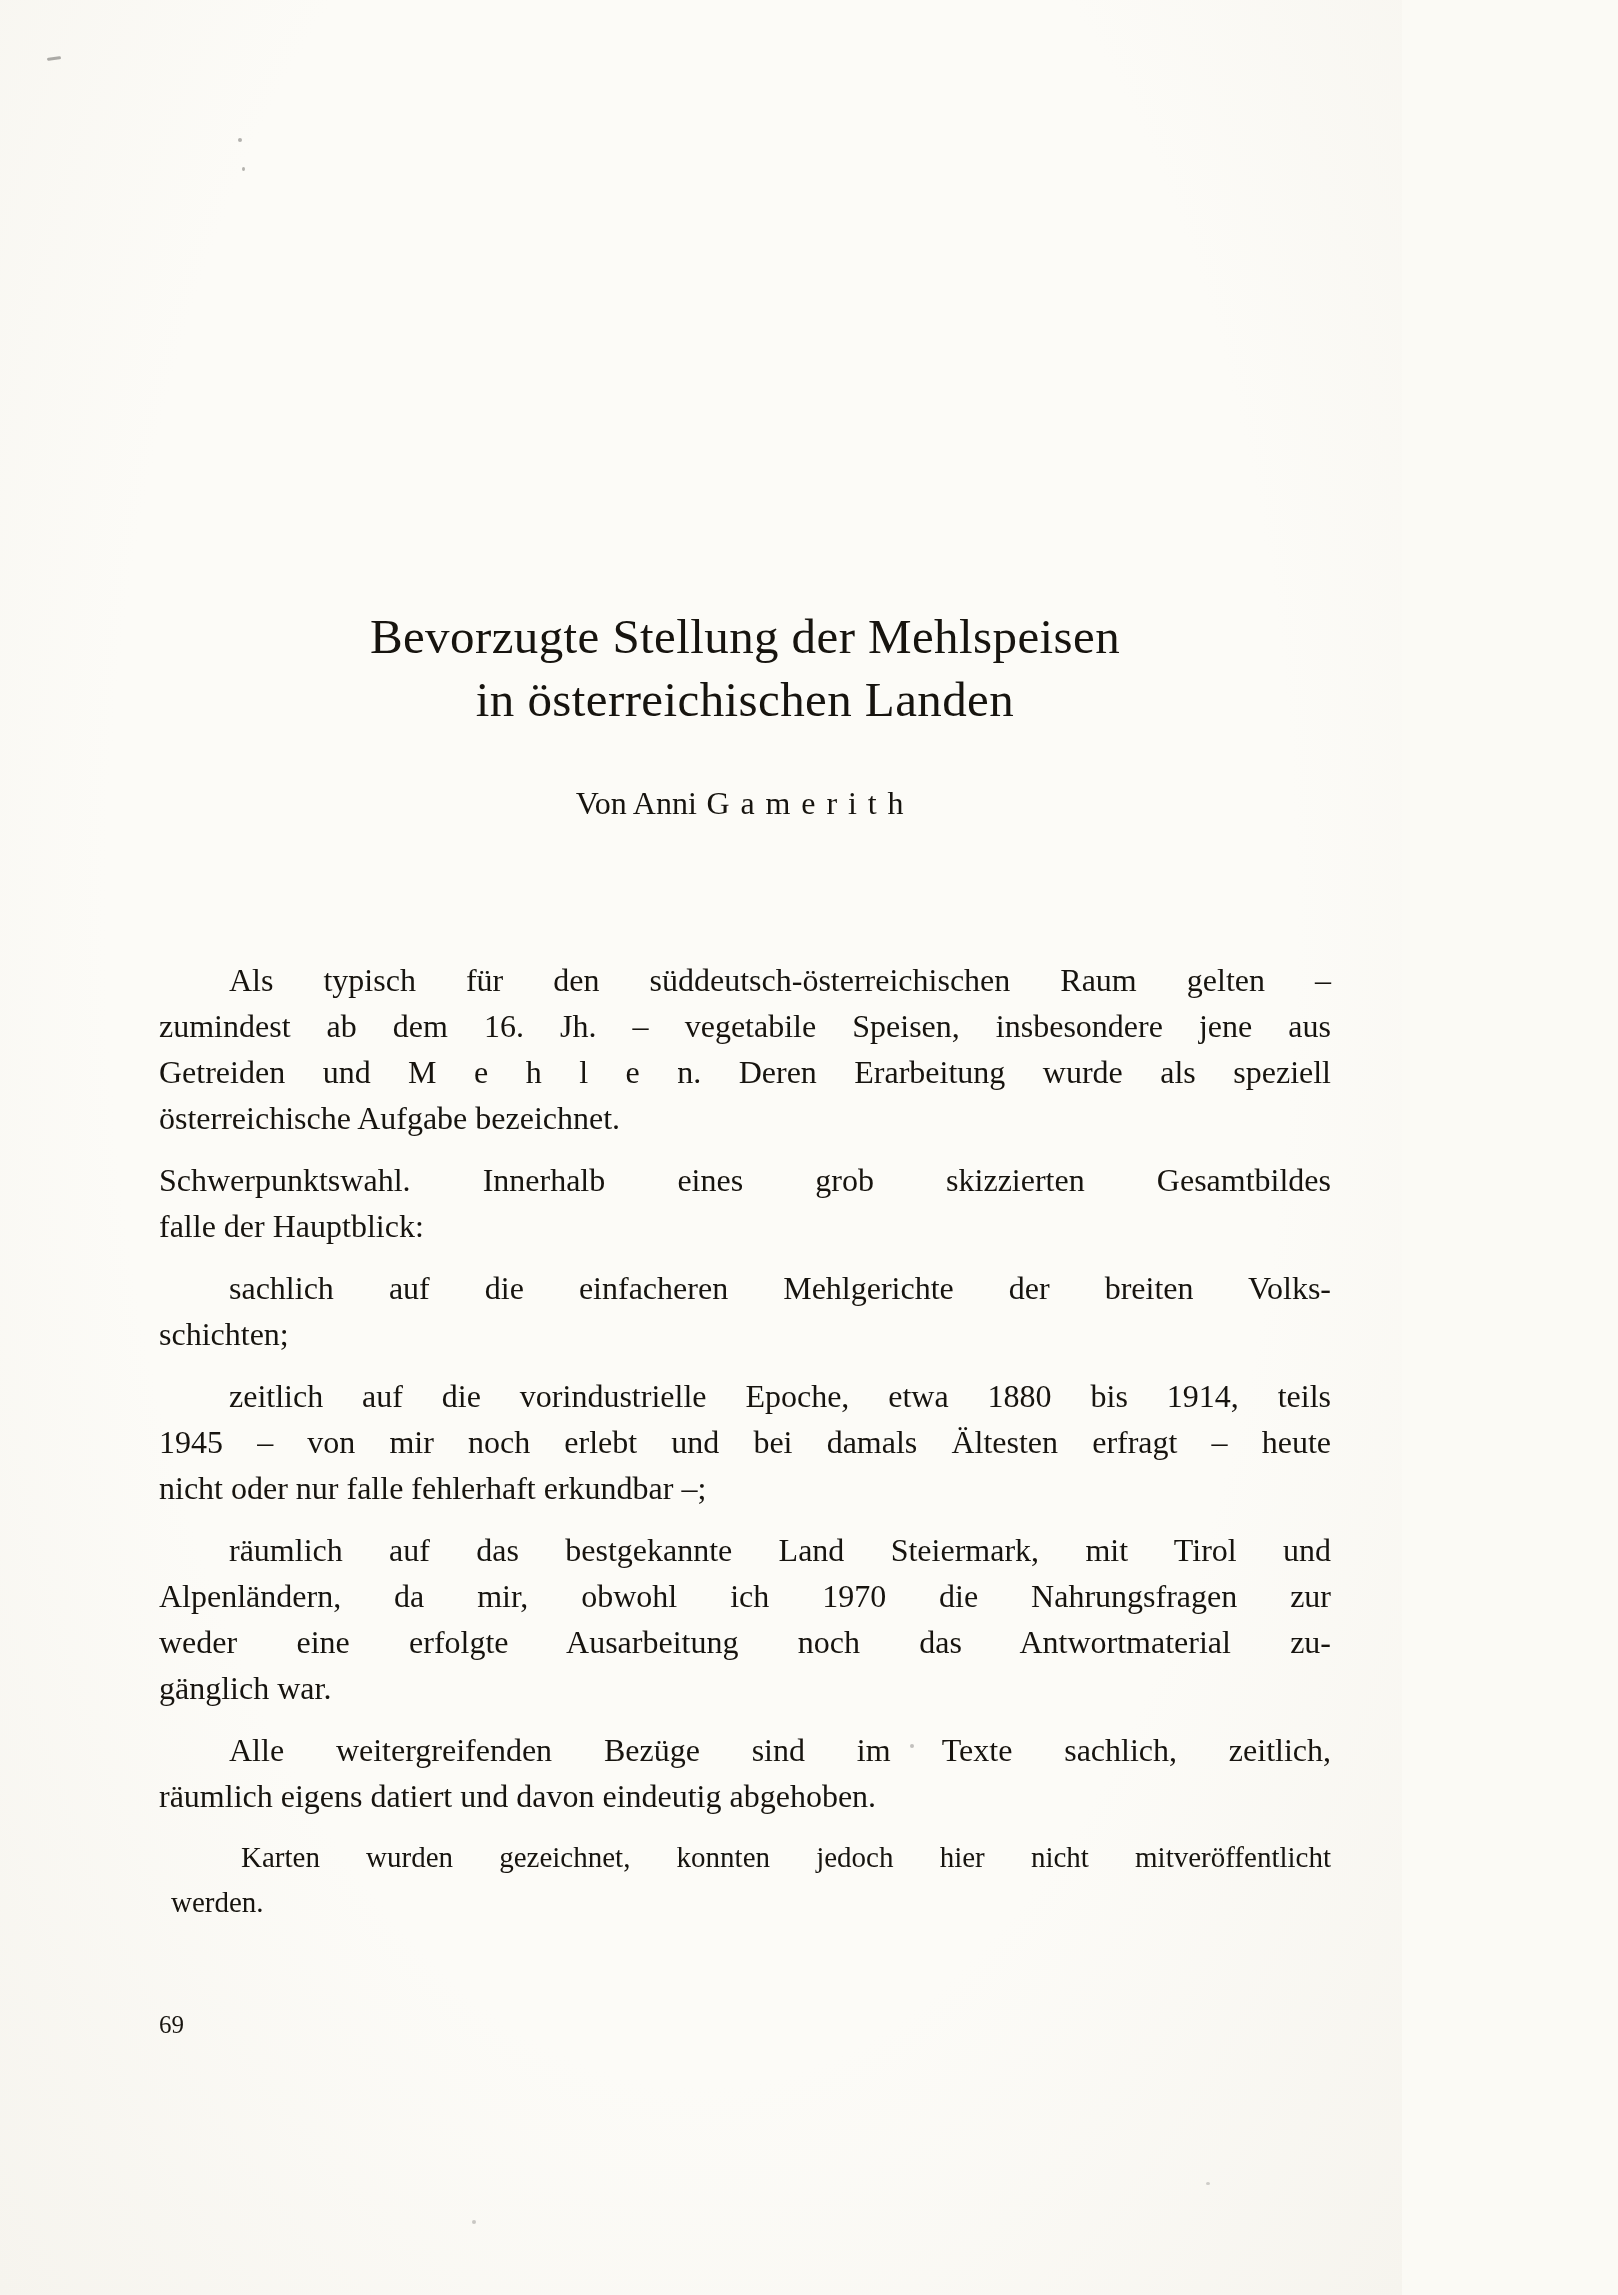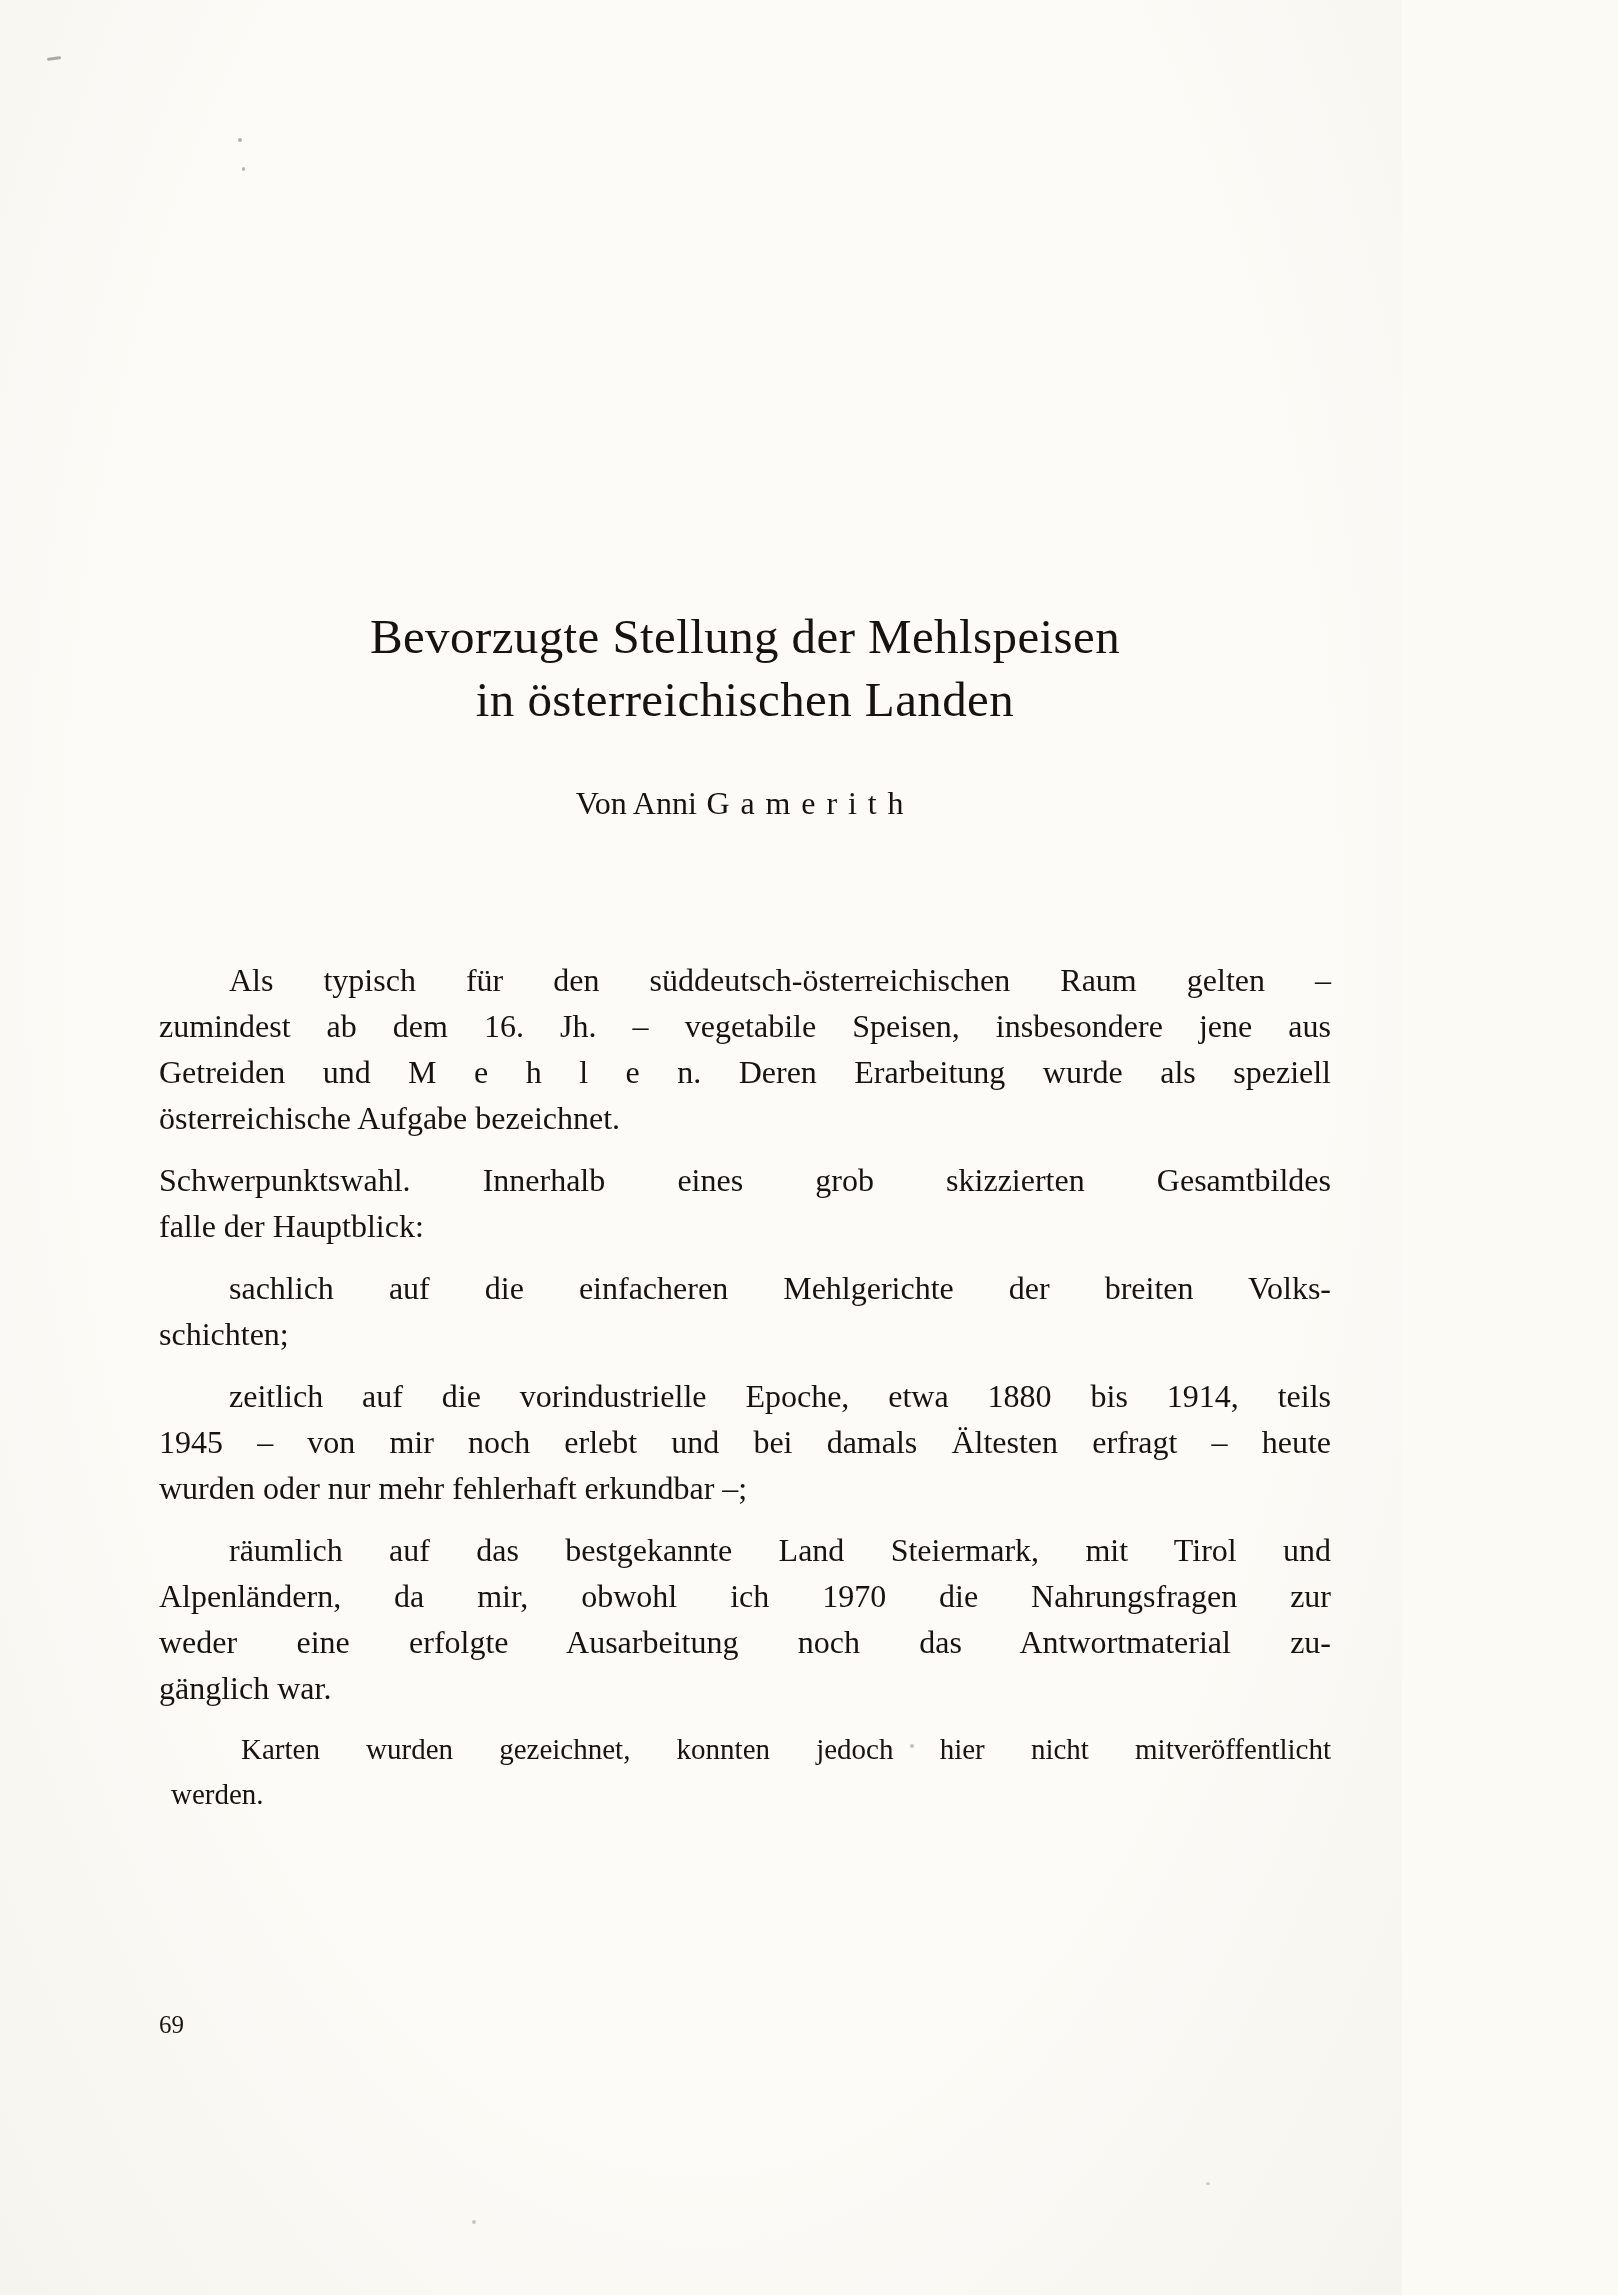--- a/index.html
+++ b/index.html
@@ -107,27 +107,31 @@
         <div class="line">Schwerpunktswahl. Innerhalb eines grob skizzierten Gesamtbildes</div>
         <div class="line last">falle der Hauptblick:</div>
       </div>
       <div class="paragraph">
         <div class="line first">sachlich auf die einfacheren Mehlgerichte der breiten Volks-</div>
         <div class="line last">schichten;</div>
       </div>
       <div class="paragraph">
         <div class="line first">zeitlich auf die vorindustrielle Epoche, etwa 1880 bis 1914, teils</div>
         <div class="line">1945 – von mir noch erlebt und bei damals Ältesten erfragt – heute</div>
-        <div class="line last">wurden oder nur mehr fehlerhaft erkundbar –;</div>
+        <div class="line last">nicht oder nur falle fehlerhaft erkundbar –;</div>
       </div>
       <div class="paragraph">
         <div class="line first">räumlich auf das bestgekannte Land Steiermark, mit Tirol und</div>
         <div class="line">Alpenländern, da mir, obwohl ich 1970 die Nahrungsfragen zur</div>
         <div class="line">weder eine erfolgte Ausarbeitung noch das Antwortmaterial zu-</div>
         <div class="line last">gänglich war.</div>
+      </div>
+      <div class="paragraph">
+        <div class="line first">Alle weitergreifenden Bezüge sind im Texte sachlich, zeitlich,</div>
+        <div class="line last">räumlich eigens datiert und davon eindeutig abgehoben.</div>
       </div>
       <div class="paragraph small">
         <div class="line first">Karten wurden gezeichnet, konnten jedoch hier nicht mitveröffentlicht</div>
         <div class="line last">werden.</div>
       </div>
     </div>
 
   <div class="page-number">69</div>
 
 </div>

